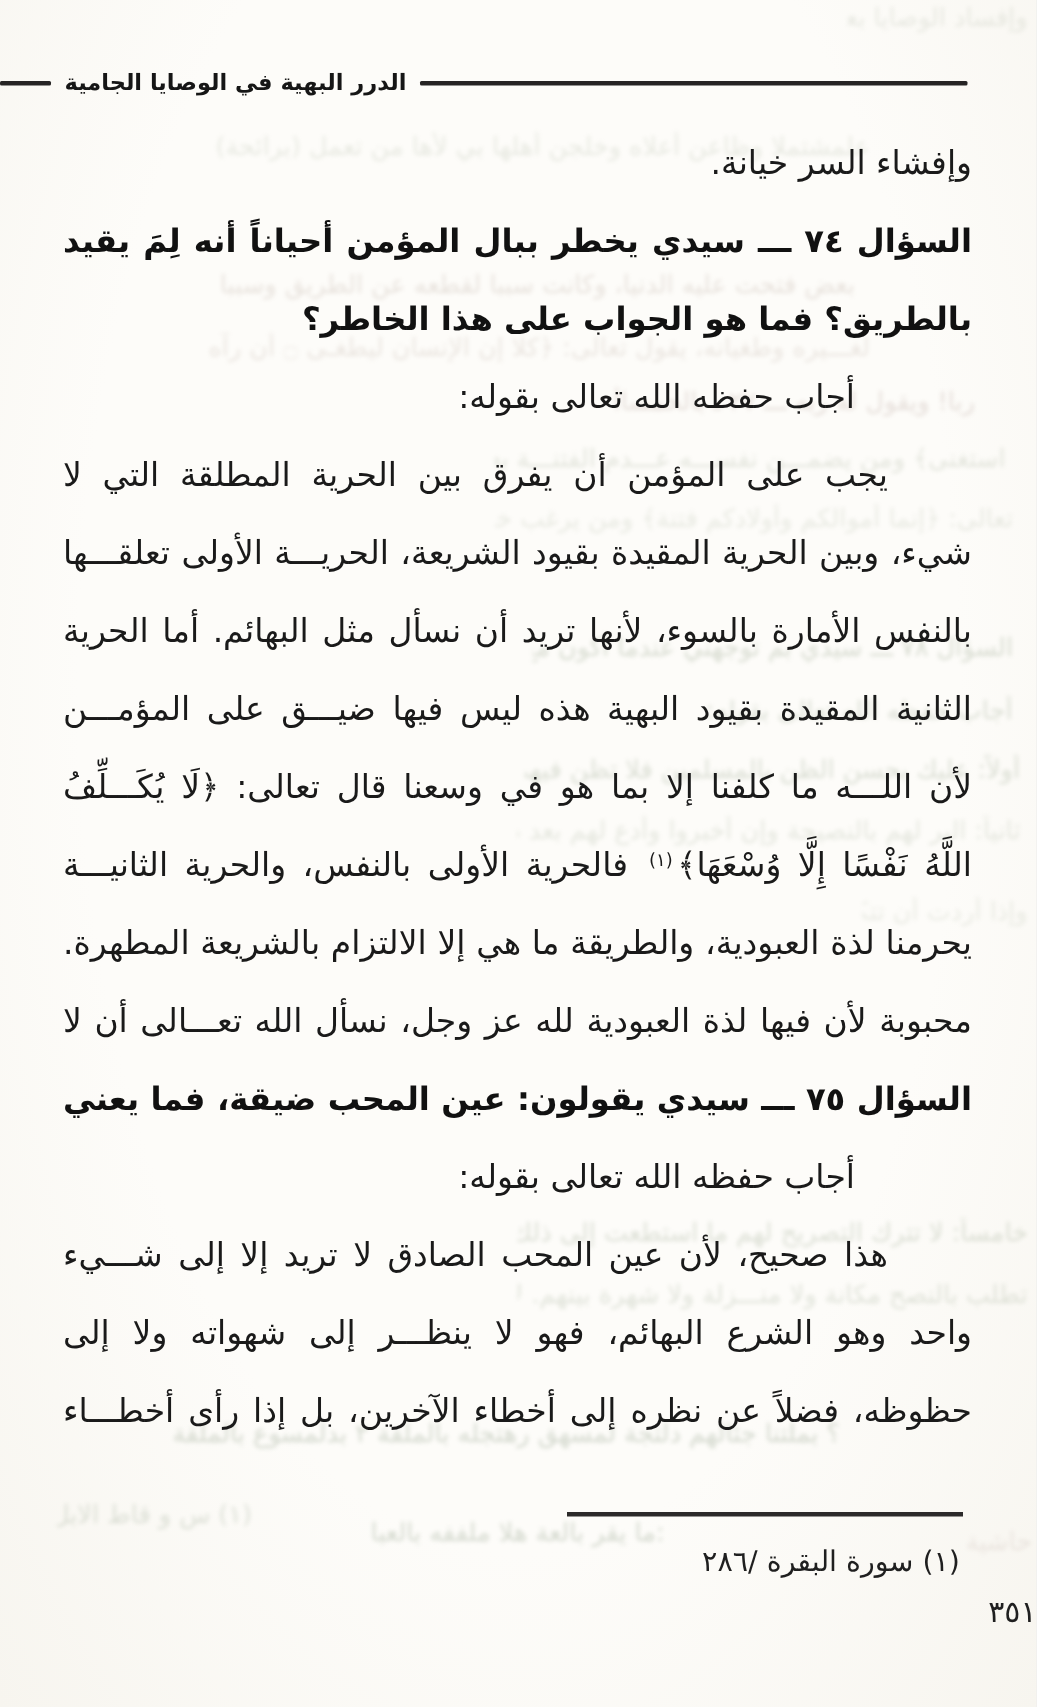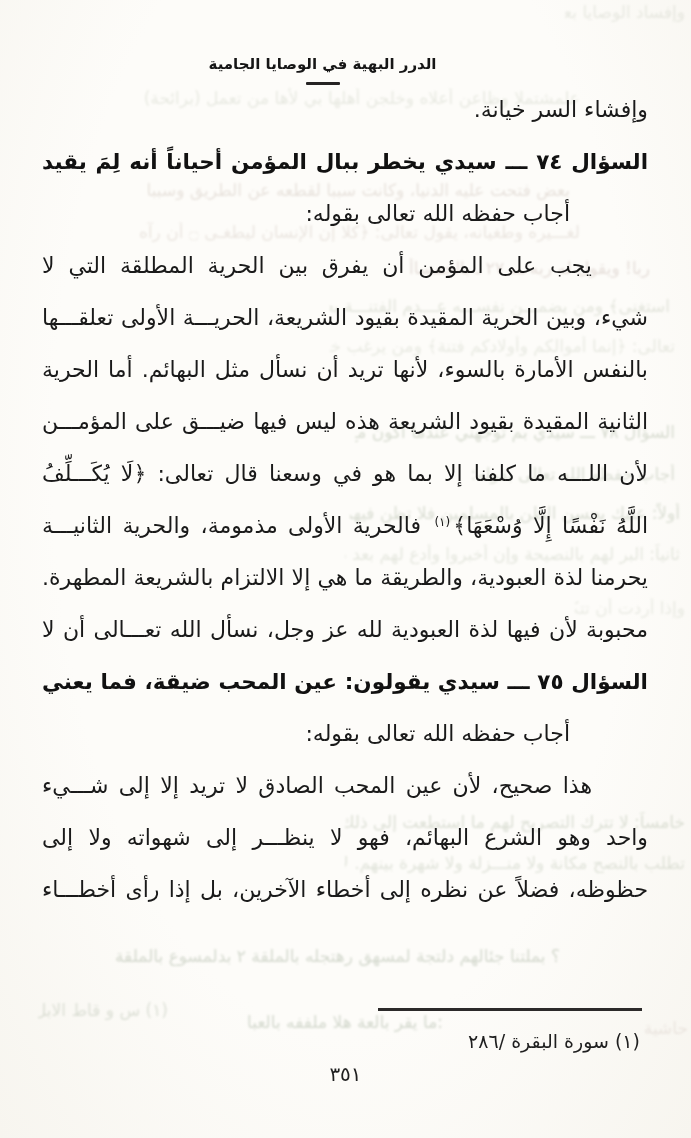--- a/index.html
+++ b/index.html
@@ -10,21 +10,21 @@
     background:#fcfbf7;
     background-image: radial-gradient(ellipse at 50% 40%, #fdfcf9 60%, #f7f5ef 100%);
     font-family:"DejaVu Sans", sans-serif;
     direction:rtl;
     overflow:hidden;
   }
 
   
   .header {
     position:absolute; top:46px; left:0; right:46px;
-    display:flex; align-items:center; gap:9px; z-index:3;flex-direction:column;
+    display:flex; align-items:center; gap:9px; z-index:3;
   }
   .h-rule { height:3px; background:#262424; border-radius:1px; }
   .h-rule.long { flex:1; }
   .h-rule.stub { width:34px; }
   .h-title { font-size:15px; font-weight:bold; color:#161616; white-space:nowrap; }
 
   
   .content { position:absolute; top:84px; right:43px; width:606px; z-index:3; }
   .ln {
     height:52px; line-height:52px;
@@ -34,21 +34,21 @@
   }
   .ln.j { text-align-last:justify; }
   .ln.b { font-weight:bold; font-size:21.5px; color:#111; }
   .i56 { padding-right:56px; }
   .i78 { padding-right:78px; }
   sup.fref { font-size:12px; vertical-align:7px; margin:0 3px; line-height:0; }
 
   
   .fnrule { position:absolute; left:378px; top:1008px; width:264px; height:2.5px; background:#2c2a2a; z-index:3; }
   .fntext { position:absolute; right:51px; top:1030px; font-size:19px; color:#1f1f1f; z-index:3; }
-  .pnum   { position:absolute; left:0; right:0; top:1062px; text-align:center;
+  .pnum   { position:absolute; left:0; right:0; top:1062px; text-align:right;
             font-size:20px; letter-spacing:4px; color:#1f1f1f; z-index:3; }
 
   
   .bt-layer { position:absolute; inset:0; z-index:1; pointer-events:none; }
   .bt {
     position:absolute; white-space:nowrap; overflow:hidden;
     filter:blur(1.3px); direction:rtl; line-height:1.2;
   }
 </style>
 </head>
@@ -80,32 +80,33 @@
   <div class="header">
     <div class="h-rule long"></div>
     <div class="h-title">الدرر البهية في الوصايا الجامية</div>
     <div class="h-rule stub"></div>
   </div>
 
   <div class="content">
     <div class="ln">وإفشاء السر خيانة.</div>
 
     <div class="ln b j">السؤال ٧٤ ـــ سيدي يخطر ببال المؤمن أحياناً أنه لِمَ يقيد نفسه</div>
+    <div class="ln b">بالطريق؟  فما هو الجواب على هذا الخاطر؟</div>
 
     <div class="ln i78">أجاب حفظه الله تعالى بقوله:</div>
 
     <div class="ln j i56">يجب على المؤمن أن يفرق بين الحرية المطلقة التي لا يقيدهـــا</div>
     <div class="ln j">شيء، وبين الحرية المقيدة بقيود الشريعة، الحريـــة الأولى تعلقـــها</div>
     <div class="ln j">بالنفس الأمارة بالسوء، لأنها تريد أن نسأل مثل البهائم. أما الحرية</div>
-    <div class="ln j">الثانية المقيدة بقيود الشريعة هذه ليس فيها ضيـــق على المؤمـــن</div>
+    <div class="ln j">الثانية المقيدة بقيود البهية هذه ليس فيها ضيـــق على المؤمـــن</div>
     <div class="ln j">لأن اللـــه ما كلفنا إلا بما هو في وسعنا قال تعالى: ﴿لَا يُكَـــلِّفُ</div>
 
     <div class="ln j">
       <span>اللَّهُ نَفْسًا إِلَّا وُسْعَهَا﴾</span><sup class="fref">(١)</sup>
-      <span>فالحرية الأولى مذمومة، والحرية الثانيـــة</span>
+      <span>فالحرية الأولى بالنفس، والحرية الثانيـــة</span>
     </div>
 
     <div class="ln j">يحرمنا لذة العبودية، والطريقة ما هي إلا الالتزام بالشريعة المطهرة.</div>
     <div class="ln j">محبوبة لأن فيها لذة العبودية لله عز وجل، نسأل الله تعـــالى أن لا</div>
 
     <div class="ln b j">السؤال ٧٥ ـــ سيدي يقولون: عين المحب ضيقة، فما يعني هذا؟</div>
 
     <div class="ln i78">أجاب حفظه الله تعالى بقوله:</div>
 
     <div class="ln j i56">هذا صحيح، لأن عين المحب الصادق لا تريد إلا إلى شـــيء</div>

